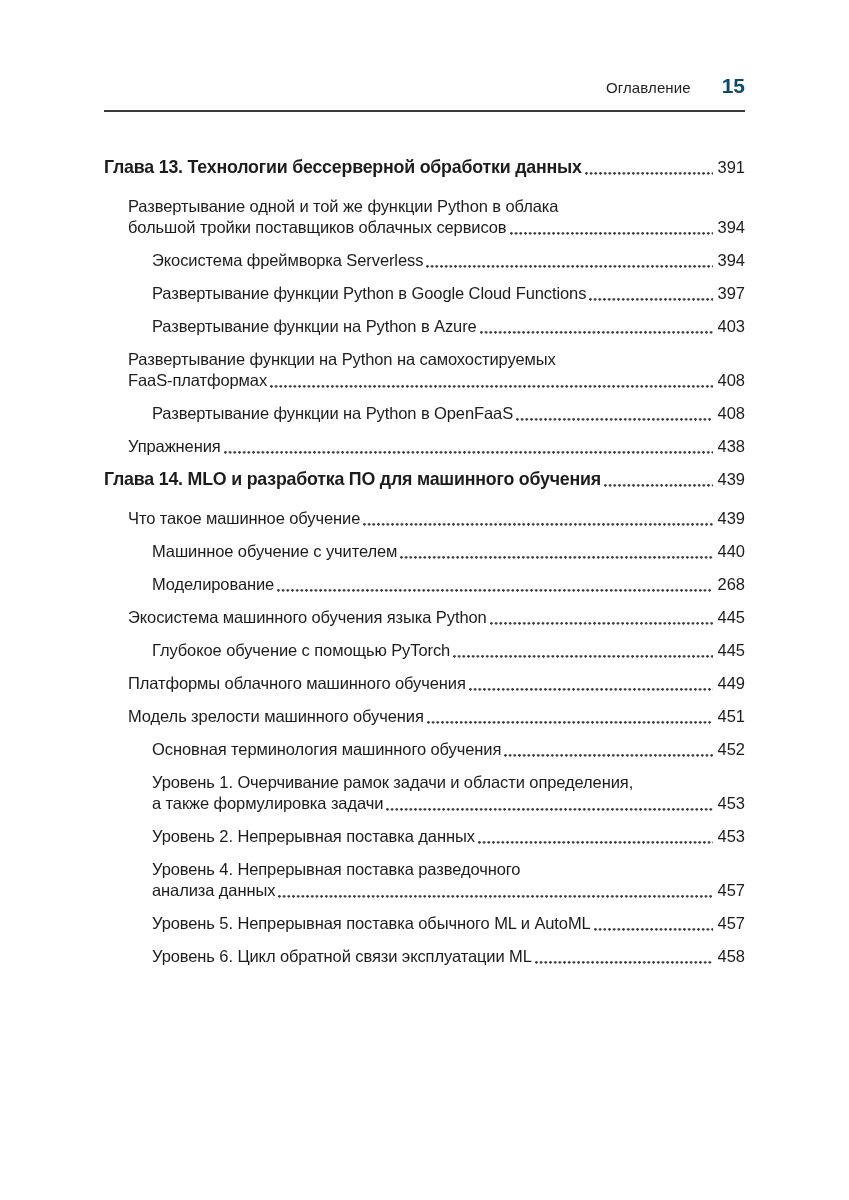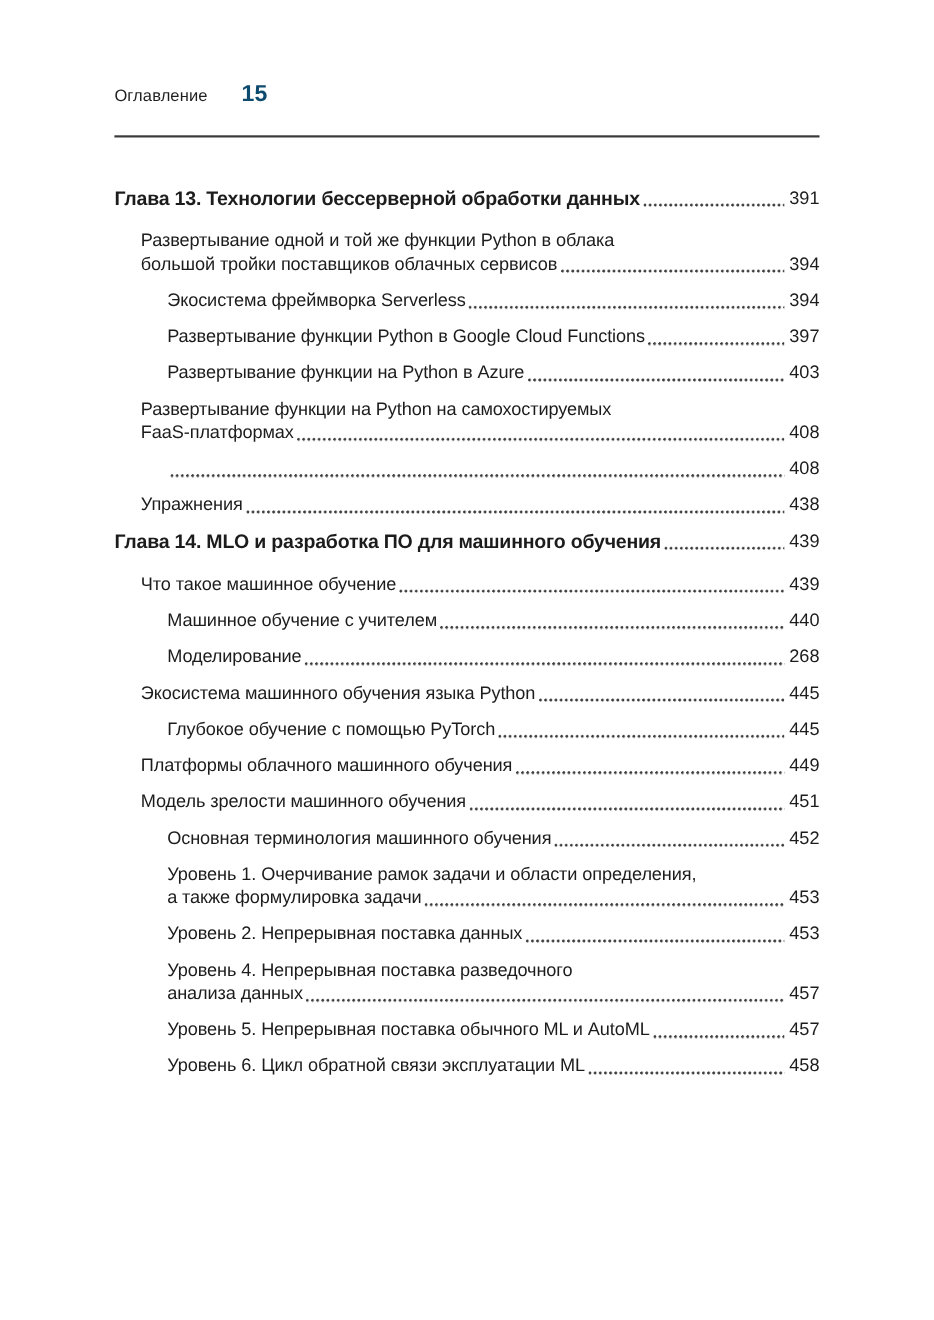--- a/index.html
+++ b/index.html
@@ -23,23 +23,24 @@
   }
   .content {
     position: absolute;
     left: 104px;
     top: 0;
     width: 641px;
   }
   
   .header {
     display: flex;
+    justify-content: flex-end;
     align-items: baseline;
     padding-top: 74px;
-    padding-bottom: 25px;
+    padding-bottom: 12px;
     border-bottom: 2px solid #3a3a3a;
   }
   .running-head {
     font-size: 15px;
     letter-spacing: 0.1px;
     color: #1f1f1f;
   }
   .folio {
     font-size: 21px;
     font-weight: 700;
@@ -141,20 +142,21 @@
   <div class="tline wrap-only"><span class="ttl">Развертывание функции на Python на самохостируемых</span></div>
           <div class="tline">
             <span class="ttl">FaaS-платформах</span>
             <span class="dots"></span>
             <span class="pg">408</span>
           </div>
         </div>
         <div class="entry lvl-2">
 
   <div class="tline">
+            <span class="ttl">Развертывание функции на Python в OpenFaaS</span>
             <span class="dots"></span>
             <span class="pg">408</span>
           </div>
         </div>
         <div class="entry lvl-1">
 
   <div class="tline">
             <span class="ttl">Упражнения</span>
             <span class="dots"></span>
             <span class="pg">438</span>

